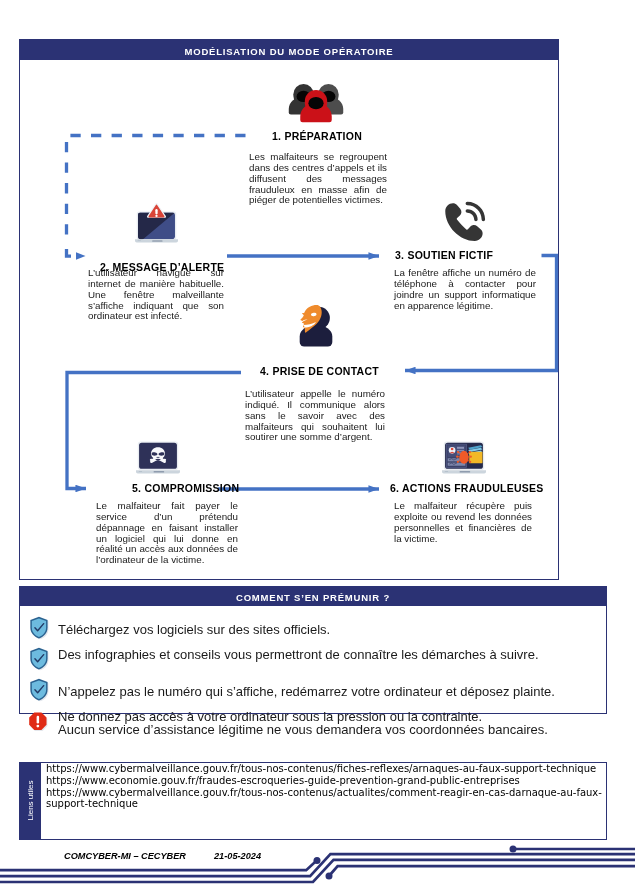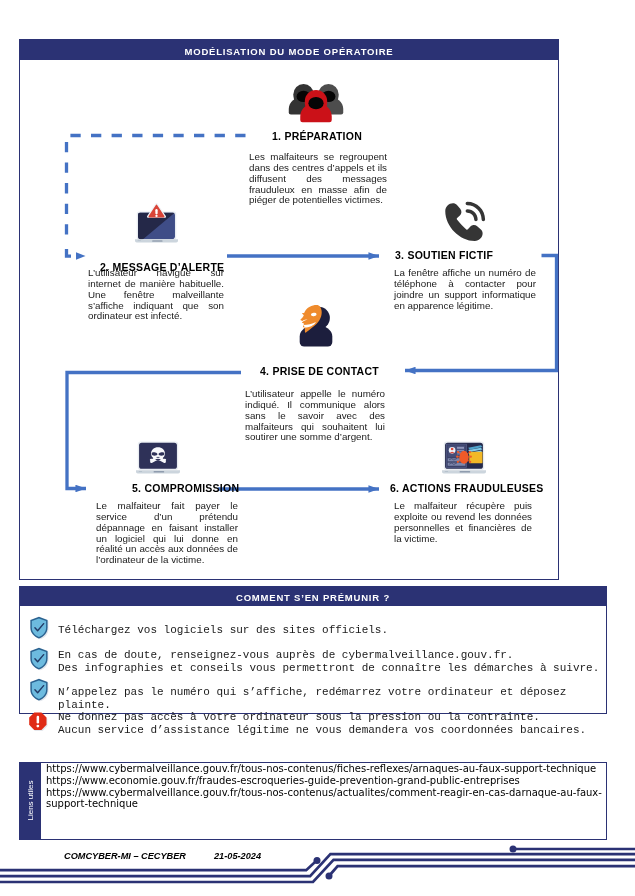--- a/index.html
+++ b/index.html
@@ -44,22 +44,22 @@
   #ic5{left:136px;top:437px;} #t5{left:100px;top:482px;padding-left:32px;} #b5{left:96px;top:501px;width:142px;}
   #ic6{left:442px;top:437px;} #t6{left:390px;top:482px;} #b6{left:394px;top:501px;width:138px;}
 
   #prevlist{position:absolute;left:9px;top:0;right:0;}
   .prev-row-i{display:block;position:absolute;left:0;right:0;}
   .prev-row-i:nth-child(1){top:29px;}
   .prev-row-i:nth-child(2){top:60px;}
   .prev-row-i:nth-child(3){top:91px;}
   .prev-row-i:nth-child(4){top:122px;}
   .prev-ic{position:absolute;left:0px;top:0;width:22px;}
-  .prev-text{position:absolute;left:29px;top:8px;font-size:11px;line-height:12.7px;
-             font-family:Liberation Mono, monospace;}
+  .prev-text{position:absolute;left:29px;top:8px;font-size:13px;line-height:12.7px;
+             font-family:Liberation Sans, sans-serif;}
   .prev-row-i:nth-child(2) .prev-text,.prev-row-i:nth-child(4) .prev-text{top:2px;}
   .prev-row-i:nth-child(2) .prev-ic{top:0px;}
   .prev-row-i:nth-child(4) .prev-ic{top:2px;left:-1px;}
   #linksbox{left:19px;top:762px;width:588px;height:78px;}
   #linkstab{left:20px;top:763px;width:21px;height:76px;}
   #linkstab span{font-size:8px;position:absolute;left:-27px;top:33px;width:75px;text-align:center;}
   #linkslist{left:46px;top:763px;width:560px;font-size:10px;line-height:11.8px;
              font-family:"DejaVu Sans",sans-serif;word-break:break-all;}
   #ftorg{left:64px;top:850px;font-size:9.2px;line-height:12px;}
   #ftdate{left:214px;top:850px;font-size:9.2px;line-height:12px;}
@@ -284,21 +284,20 @@
         <div class="prev-row-i">
           <div class="prev-ic">
     <svg viewBox="0 0 38 44" width="21" height="24">
       <path d="M20 4 L35.5 9.6 v13.6 c0 9.6 -6.3 16.4 -15.5 19.6 C10.8 39.6 4.5 32.8 4.5 23.2 V9.6 z" fill="#e2e6ec"></path>
       <path d="M18 1.5 L33.8 7.2 v13.9 c0 9.8 -6.4 16.8 -15.8 20 C8.6 37.9 2.2 30.9 2.2 21.1 V7.2 z" fill="#2a6290"></path>
       <path d="M18 4.4 L31.1 9.1 v12 c0 8.4 -5.3 14.4 -13.1 17.2 C10.2 35.5 4.9 29.5 4.9 21.1 V9.1 z" fill="#6dbbdf"></path>
       <path d="M10.6 21.6 l5 5.4 l11 -13" fill="none" stroke="#223a66" stroke-width="2.6" stroke-linecap="round" stroke-linejoin="round"></path>
     </svg>
   </div>
           <div class="prev-text">
-            <div>En cas de doute, renseignez-vous auprès de cybermalveillance.gouv.fr.</div>
             <div>Des infographies et conseils vous permettront de connaître les démarches à suivre.</div>
           </div>
         </div>
         <div class="prev-row-i">
           <div class="prev-ic">
     <svg viewBox="0 0 38 44" width="21" height="24">
       <path d="M20 4 L35.5 9.6 v13.6 c0 9.6 -6.3 16.4 -15.5 19.6 C10.8 39.6 4.5 32.8 4.5 23.2 V9.6 z" fill="#e2e6ec"></path>
       <path d="M18 1.5 L33.8 7.2 v13.9 c0 9.8 -6.4 16.8 -15.8 20 C8.6 37.9 2.2 30.9 2.2 21.1 V7.2 z" fill="#2a6290"></path>
       <path d="M18 4.4 L31.1 9.1 v12 c0 8.4 -5.3 14.4 -13.1 17.2 C10.2 35.5 4.9 29.5 4.9 21.1 V9.1 z" fill="#6dbbdf"></path>
       <path d="M10.6 21.6 l5 5.4 l11 -13" fill="none" stroke="#223a66" stroke-width="2.6" stroke-linecap="round" stroke-linejoin="round"></path>

